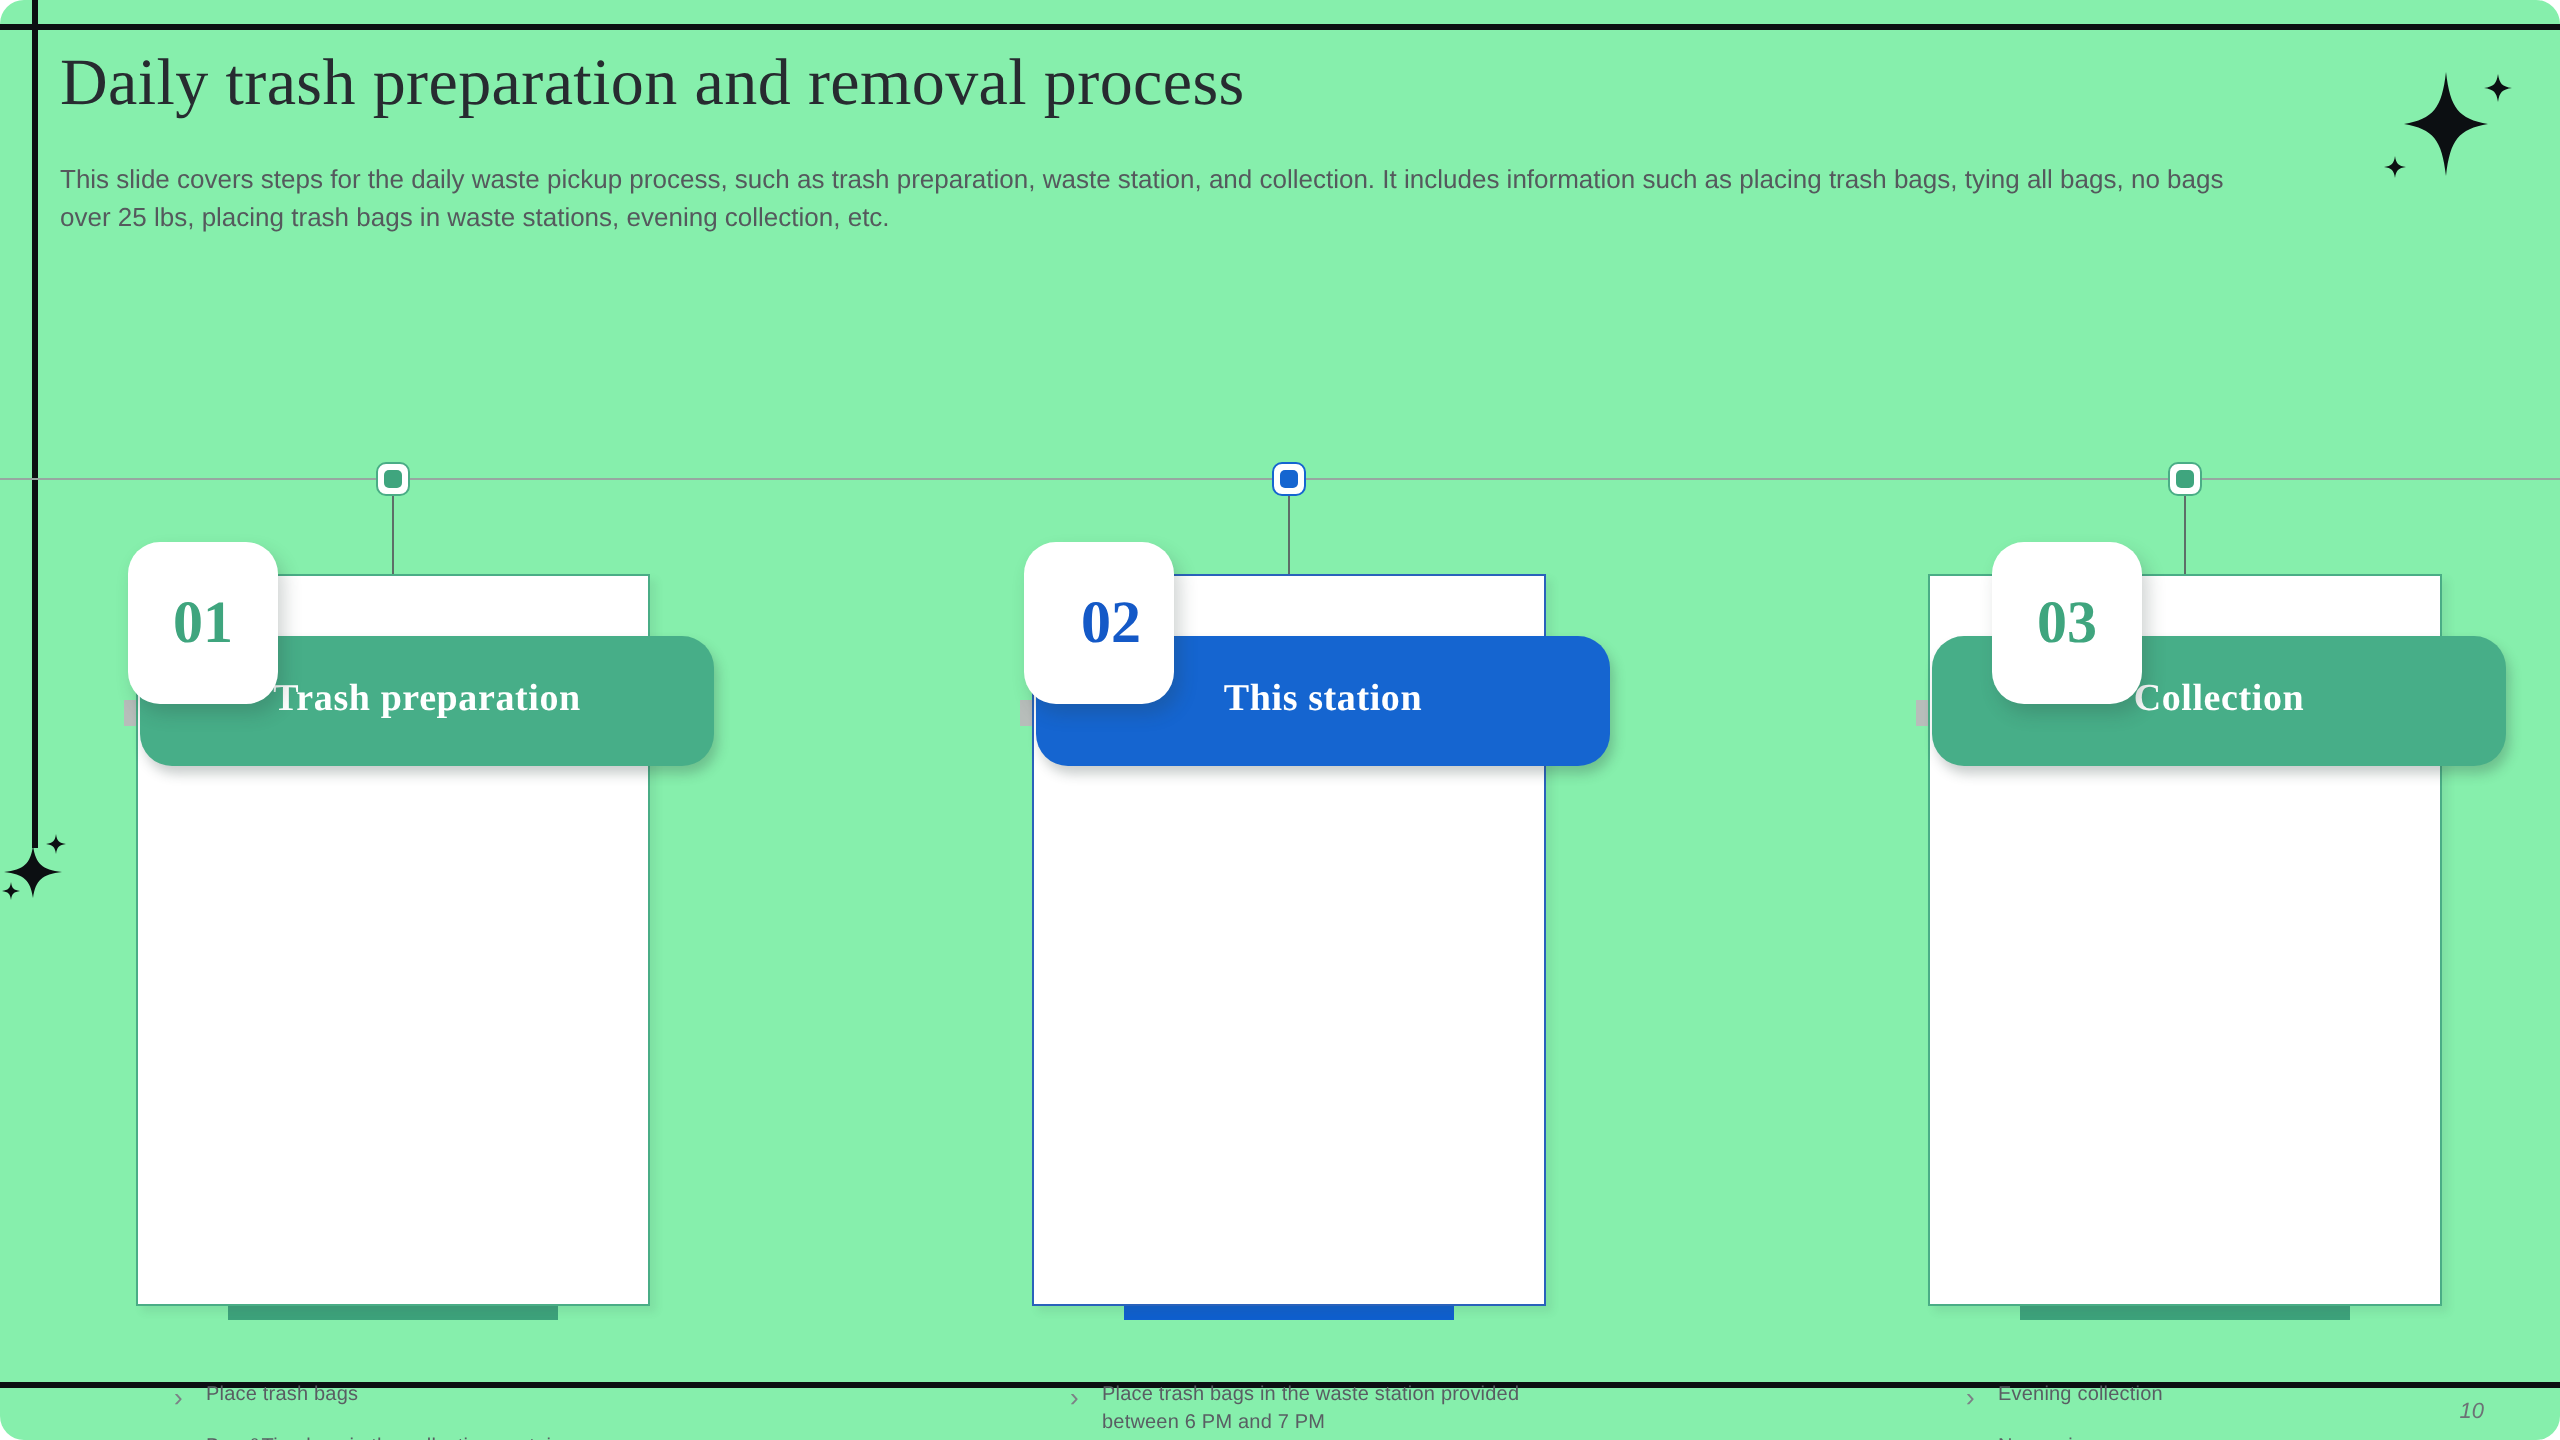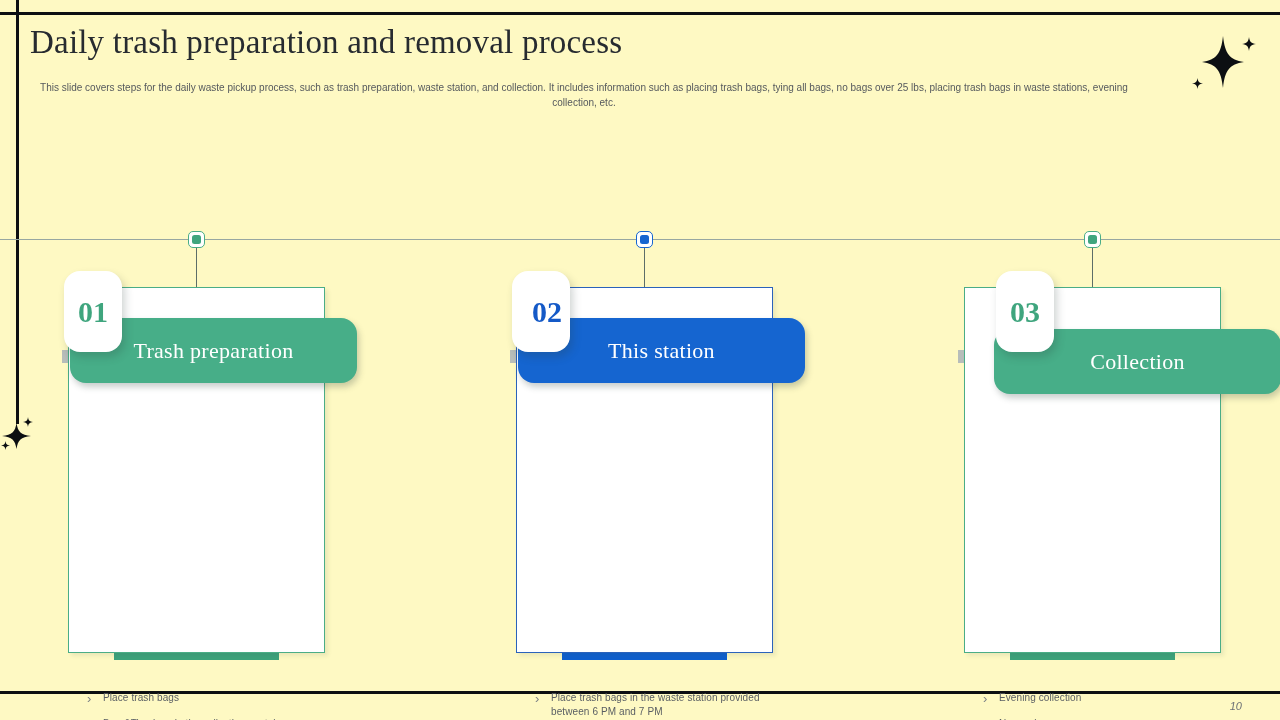--- a/index.html
+++ b/index.html
@@ -1,39 +1,40 @@
 <!DOCTYPE html>
 <html><head>
 <meta charset="utf-8">
 <style>
   * { margin: 0; padding: 0; box-sizing: border-box; }
   html, body { width: 1280px; height: 720px; }
   body { font-family: "Liberation Sans", sans-serif; overflow: hidden; }
 
   .slide {
     position: relative; width: 1280px; height: 720px;
-    background: #fef9c3;
+    background: #86efac;
+    border-radius: 12px;
   }
 
   
   .top-rule    { position: absolute; left: 0; top: 12px;  width: 1280px; height: 3px; background: #0c0f12; }
   .bottom-rule { position: absolute; left: 0; top: 691px; width: 1280px; height: 3px; background: #0c0f12; }
   .left-rule   { position: absolute; left: 16px; top: 0; width: 3px; height: 424px; background: #0c0f12; }
 
   .sparkle { position: absolute; fill: #0c0f12; }
 
   
   .title {
     position: absolute; left: 30px; top: 24px; width: 1000px;
     font-family: "Liberation Serif", serif; font-size: 33px; font-weight: 400;
     color: #272b30; letter-spacing: 0.2px;
   }
   .subtitle {
     position: absolute; left: 30px; top: 81px; width: 1108px;
-    font-size: 10px; line-height: 1.45; color: #55595d; text-align: center;
+    font-size: 13px; line-height: 1.45; color: #55595d;
   }
 
   
   .arch {
     position: absolute; left: 523px; top: 123px; width: 234px; height: 117px;
     border: 1px solid #8d9d97; border-bottom: none;
     border-radius: 117px 117px 0 0;
     display: flex; align-items: center; justify-content: center;
   }
   .arch-label {
@@ -68,27 +69,27 @@
 
   .band {
     position: absolute; top: 318px; width: 287px; height: 65px;
     border-radius: 16px; z-index: 3;
     display: flex; align-items: center; justify-content: center;
     box-shadow: 2px 4px 6px rgba(40,60,55,0.25);
   }
   .band--green { background: #47ae88; }
   .band--blue  { background: #1565d0; }
   .band-title {
-    font-family: "Liberation Serif", serif; font-weight: 400;
-    font-size: 22px; color: #ffffff; text-align: center; line-height: 1.16;
+    font-family: "Liberation Serif", serif; font-weight: 700;
+    font-size: 19px; color: #ffffff; text-align: center; line-height: 1.16;
     max-width: 180px; letter-spacing: 0.3px;
   }
 
   .badge {
-    position: absolute; top: 271px; width: 58px; height: 81px;
+    position: absolute; top: 271px; width: 75px; height: 81px;
     background: #ffffff; border-radius: 16px; z-index: 4;
     box-shadow: 3px 5px 9px rgba(40,60,55,0.22);
     display: flex; align-items: center; justify-content: center;
   }
   .badge-num {
     font-family: "Liberation Serif", serif; font-weight: 700; font-size: 30px;
   }
   .badge-num--green { color: #3fa57e; }
   .badge-num--blue  { color: #1459c7; }
 
@@ -212,21 +213,21 @@
         <li class="bullet">
           <span class="glyph">›</span>
           <span class="btext">Evening collection</span>
         </li>
         <li class="bullet">
           <span class="glyph">›</span>
           <span class="btext">No service on</span>
         </li>
       </ul>
   </div>
-  <div class="band band--green" style="left:994px;margin-top:11px;">
+  <div class="band band--green" style="left:966px;">
     <div class="band-title">Collection</div>
   </div>
   <div class="badge" style="left:996px;">
     <span class="badge-num badge-num--green">03</span>
   </div>
 
   <div class="page-num">10</div>
 
 </div>
 

